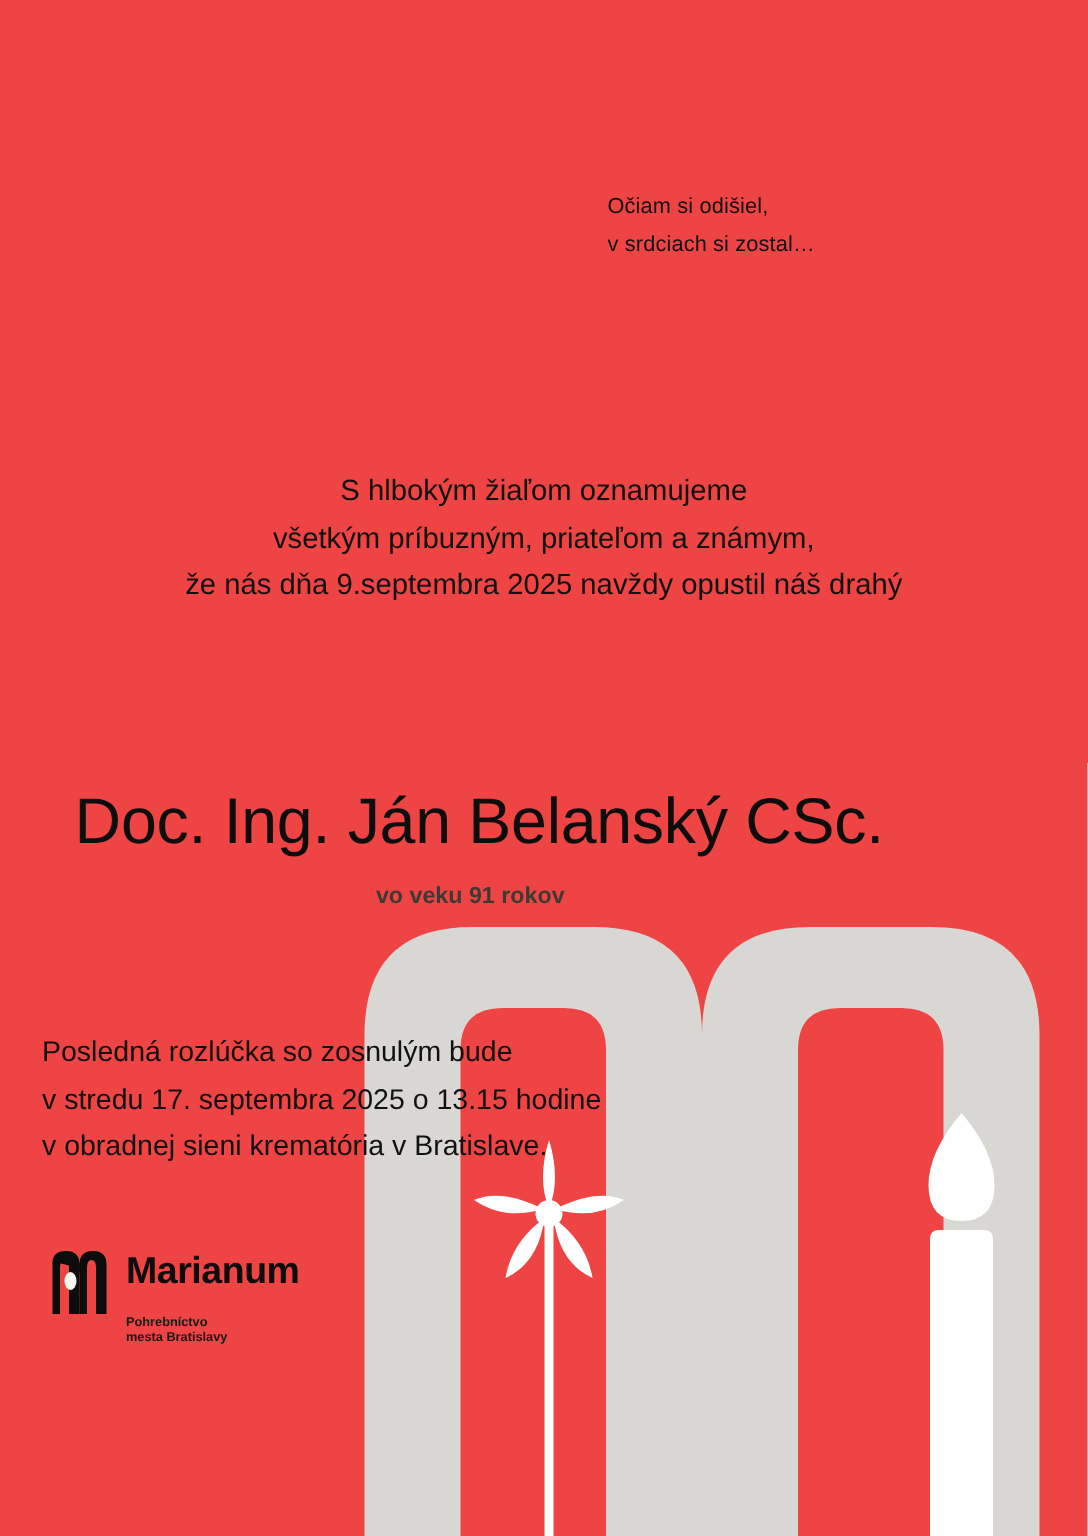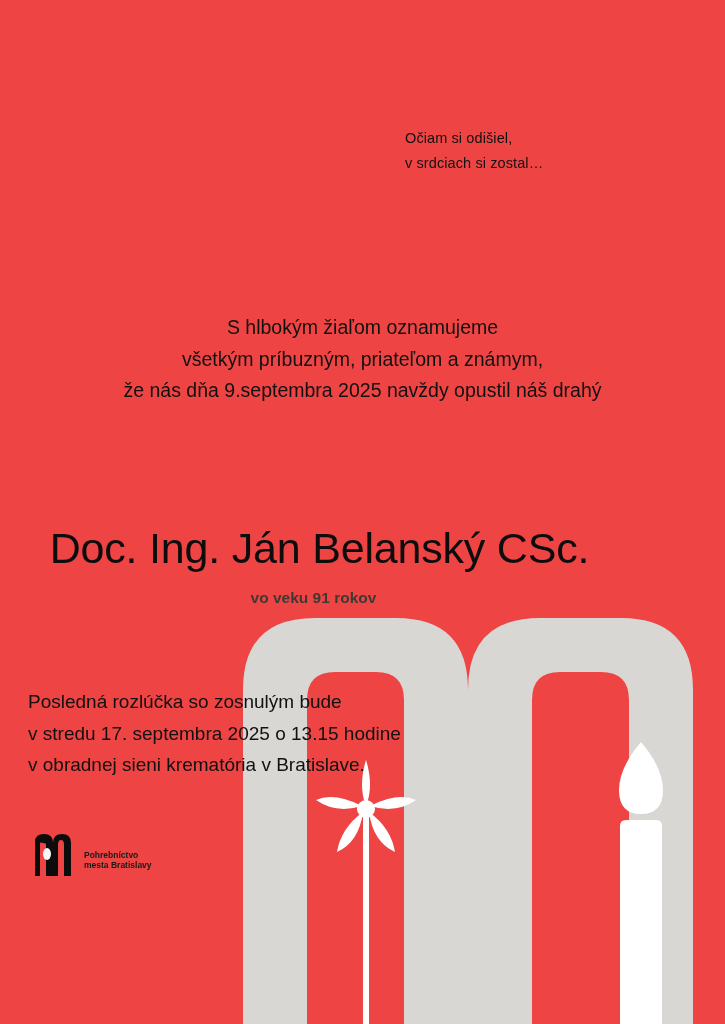--- a/index.html
+++ b/index.html
@@ -159,18 +159,19 @@
 v obradnej sieni krematória v Bratislave.</div>
 
   <div class="logo">
     <svg class="logo-mark" viewBox="0 0 44 46" aria-hidden="true">
       <path d="M2 44 L2 10 Q2 2 11 2 Q20 2 20 11 L20 44 L13 44 L13 13 Q13 8 10 8 Q7 8 7 13 L7 44 Z" fill="#0c0c0c"></path>
       <path d="M20 44 L20 11 Q20 2 29 2 Q38 2 38 11 L38 44 L31 44 L31 13 Q31 8 28 8 Q25 8 25 13 L25 44 Z" fill="#0c0c0c"></path>
       <path d="M2 10 Q6 0 14 4 Q22 8 20 16 Q14 10 2 10 Z" fill="#0c0c0c"></path>
       <ellipse cx="14" cy="22" rx="4" ry="6" fill="#f7f6f4"></ellipse>
     </svg>
     <div class="logo-text">
+      <div class="logo-title">Marianum</div>
       <div class="logo-sub">Pohrebníctvo
 mesta Bratislavy</div>
     </div>
   </div>
 
 </div>
 
 </body></html>

